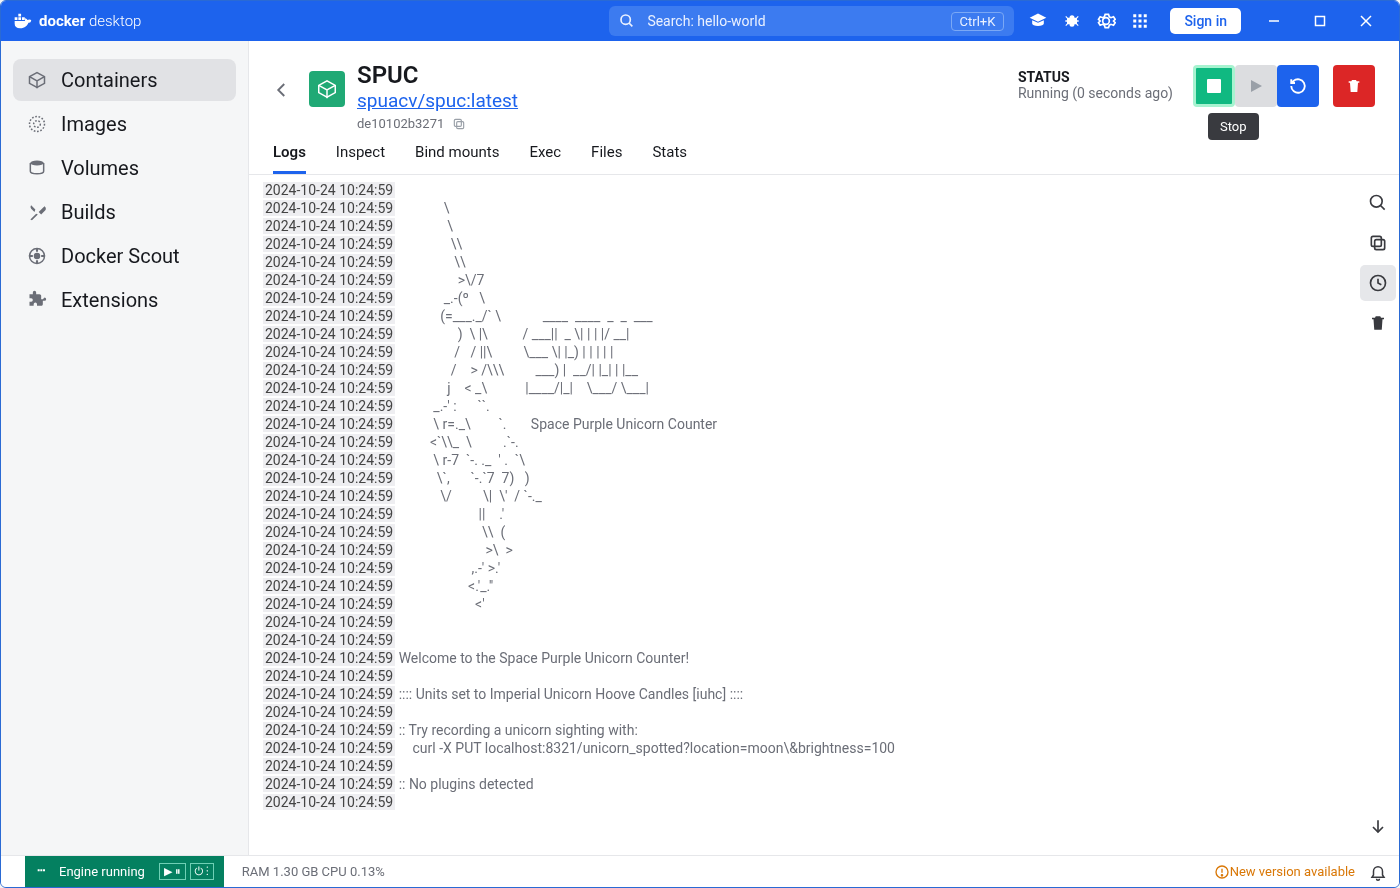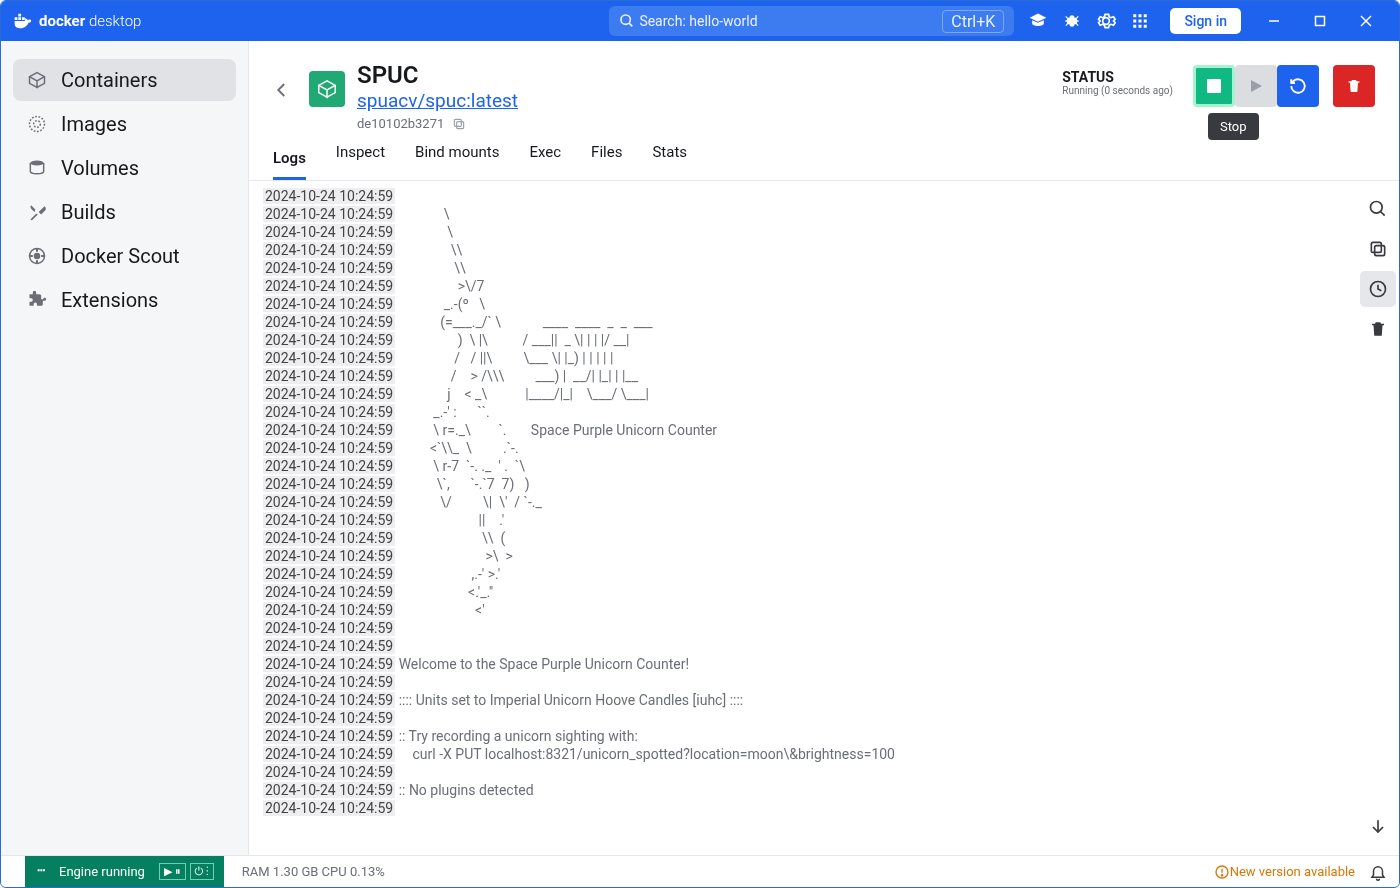--- a/index.html
+++ b/index.html
@@ -2,24 +2,24 @@
 <html><head>
 <meta charset="utf-8">
 <style>
 * { box-sizing: border-box; margin: 0; padding: 0; font-family: -apple-system, BlinkMacSystemFont, "Segoe UI", Roboto, Arial, sans-serif; }
 body { width: 1400px; height: 888px; overflow: hidden; background: #f3f4f6; }
 .app { display: flex; flex-direction: column; height: 100%; border: 1px solid #2a6ad4; border-radius: 6px; overflow: hidden; }
 .titlebar { height: 40px; background: #1d63ed; display: flex; align-items: center; padding: 0 10px; color: #fff; }
 .title-logo { display: flex; align-items: center; gap: 6px; font-size: 15px; font-weight: 500; color: #fff; }
 .title-logo b { font-weight: 700; }
 .title-spacer { flex: 1; }
-.searchbar { display: flex; align-items: center; background: #3c7bf0; border-radius: 6px; padding: 4px 10px; gap: 4px; height: 30px; min-width: 405px; color: #eaf1ff; }
+.searchbar { display: flex; align-items: center; background: #3c7bf0; border-radius: 6px; padding: 4px 10px; gap: 12px; height: 30px; min-width: 405px; color: #eaf1ff; }
 .searchbar input { background: transparent; border: none; outline: none; color: #eaf1ff; font-size: 14px; flex: 1; }
 .searchbar input::placeholder { color: #eaf1ff; }
-.shortcut { border: 1px solid #7aa8f5; padding: 1px 8px; border-radius: 4px; font-size: 16px; color: #eaf1ff; }
+.shortcut { border: 1px solid #7aa8f5; padding: 1px 8px; border-radius: 4px; font-size: 13px; color: #eaf1ff; }
 .title-icons { display: flex; align-items: center; gap: 14px; margin-left: 14px; }
 .title-icons .ticon { width: 20px; height: 20px; color: #fff; display: flex; align-items: center; justify-content: center; }
 .signin { background: #fff; color: #1d63ed; border-radius: 5px; padding: 5px 14px; font-size: 14px; font-weight: 500; margin-left: 6px; }
 .wincontrols { display: flex; gap: 0; margin-left: 10px; }
 .wincontrols div { width: 46px; height: 30px; display: flex; align-items: center; justify-content: center; color: #fff; }
 .body { flex: 1; display: flex; min-height: 0; background: #fff; }
 .sidebar { width: 248px; background: #f5f6f7; padding: 18px 12px; border-right: 1px solid #e6e7ea; display: flex; flex-direction: column; gap: 2px; }
 .side-item { display: flex; align-items: center; gap: 14px; padding: 9px 14px; border-radius: 8px; font-size: 20px; color: #17191e; cursor: pointer; }
 .side-item.active { background: #e1e2e5; }
 .side-icon { width: 20px; height: 20px; color: #6b6e77; display: flex; align-items: center; justify-content: center; }
@@ -27,31 +27,31 @@
 .header { display: flex; align-items: flex-start; padding: 14px 24px 0 18px; gap: 12px; }
 .back { width: 30px; height: 30px; display: flex; align-items: center; justify-content: center; color: #6b6e77; margin-top: 20px; cursor:pointer; }
 .cube { width: 36px; height: 36px; background: #20a975; border-radius: 4px; margin-top: 16px; display: flex; align-items: center; justify-content: center; }
 .htexts { margin-top: 6px; }
 .hname { font-size: 24px; font-weight: 600; color: #17191e; }
 .himg { color: #1d63ed; text-decoration: underline; font-size: 19px; }
 .hid { font-size: 13px; color: #6b6e77; margin-top: 4px; display: flex; align-items: center; gap:8px; }
 .header-spacer { flex:1; }
 .status-block { text-align: left; margin-top: 14px; margin-right: 8px; }
 .status-label { font-size: 14px; font-weight: 700; color: #17191e; }
-.status-val { font-size: 10px; color: #6b6e77; }
+.status-val { font-size: 14px; color: #6b6e77; }
 .actbtns { display: flex; gap: 0; margin-top: 10px; position: relative; }
 .actbtn { width: 42px; height: 42px; display: flex; align-items: center; justify-content: center; border-radius: 4px; }
 .actbtn.stop { background: #10b981; color:#fff; border:3px solid #a7f3d0; }
 .actbtn.start { background: #dcdde0; color:#9aa0a8; }
 .actbtn.restart { background: #1d63ed; color:#fff; }
 .actbtn.delete { background: #dc2626; color:#fff; margin-left: 14px; }
 .tooltip { position: absolute; top: 48px; left: 15px; background: #393a3f; color: #fff; padding: 6px 12px; font-size: 13px; border-radius: 4px; }
 .tabs { display: flex; gap: 30px; padding: 12px 24px 0 24px; border-bottom: 1px solid #e6e7ea; }
 .tab { padding-bottom: 10px; font-size: 15px; color: #17191e; cursor: pointer; }
-.tab.active { font-weight: 600; border-bottom: 3px solid #1d63ed; margin-top: 6px; }
+.tab.active { font-weight: 600; border-bottom: 3px solid #1d63ed; }
 .logwrap { flex: 1; display: flex; min-height: 0; }
 .logbox { flex: 1; overflow: auto; padding: 6px 0 6px 14px; font-family: "SFMono-Regular", Menlo, Consolas, monospace; font-size: 14px; line-height: 18px; color: #6b6e77; white-space: pre; }
 .logline .ts { background: #eeeef1; color: #444; padding: 0 2px; }
 .logtools { width: 42px; padding: 10px 4px; display: flex; flex-direction: column; gap: 4px; align-items:center; }
 .ltbtn { width: 36px; height: 36px; display:flex; align-items:center; justify-content:center; border-radius:5px; color:#393a3f; cursor:pointer; }
 .ltbtn.active { background:#e6e7ea; }
 .scrollbtn { margin-top:auto; }
 .statusbar { height: 32px; background: #fff; border-top: 1px solid #e6e7ea; display:flex; align-items:center; font-size:13px; color:#6b6e77;padding-left:24px; }
 .engine { background:#048060; color:#fff; display:flex; align-items:center; gap:8px; padding: 0 10px; height:100%; font-size:13px; }
 .engine-controls { display:flex; gap:4px; margin-left:6px; }

